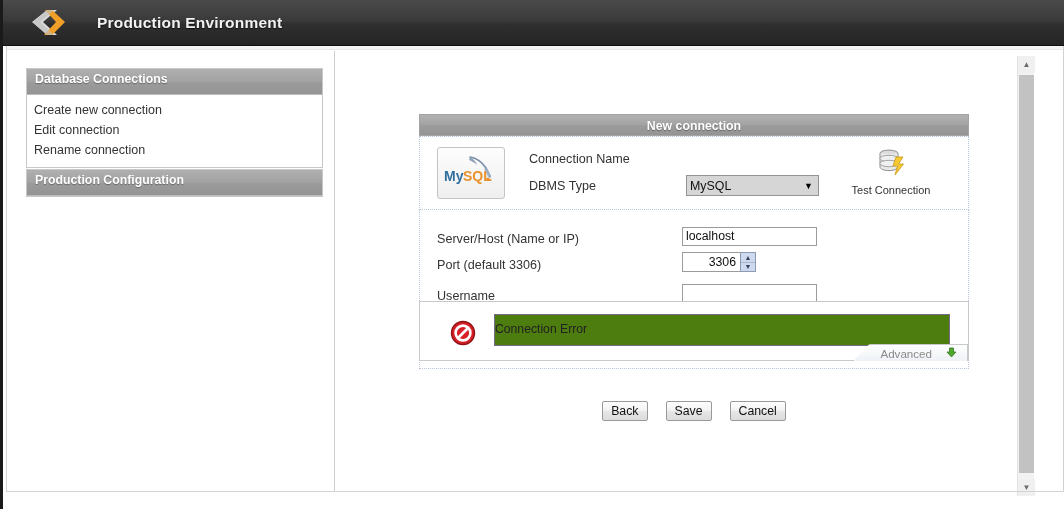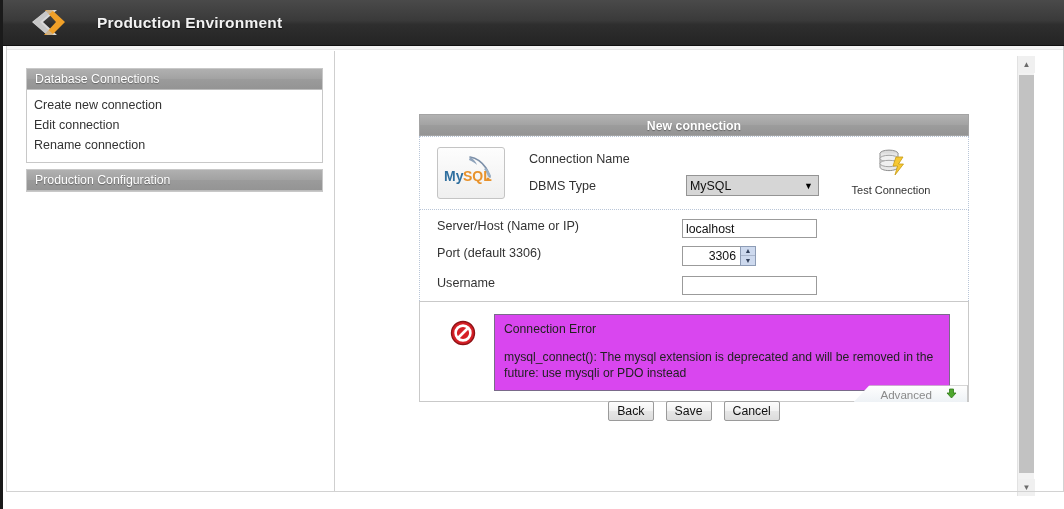--- a/index.html
+++ b/index.html
@@ -68,25 +68,25 @@
     box-sizing: border-box;
   }
   .panel {
     position: absolute;
     left: 20px; width: 297px;
     border: 1px solid #c8c8c8;
     background: #fff;
     box-sizing: border-box;
   }
   .panel-head {
-    height: 21px; line-height: 21px;
+    height: 26px; line-height: 21px;
     background: linear-gradient(to bottom, #b0b0b0 0%, #a2a2a2 50%, #9b9b9b 51%, #949494 100%);
     border-bottom: 1px solid #bdbdbd;
     color: #ffffff;
-    font-size: 12.3px; font-weight: normal;
+    font-size: 12.3px; font-weight: bold;
     padding-left: 8px;
     text-shadow: 0 1px 1px rgba(0,0,0,.35);
     box-sizing: border-box;
   }
   .panel-body { padding: 5px 0 7px 0; }
   .panel-link {
     display: block;
     font-size: 12.5px;
     color: #333333;
     padding: 3px 0 3px 7px;
@@ -195,39 +195,39 @@
     display: flex; flex-direction: column;
     cursor: pointer;
   }
   .spin-btns div {
     flex: 1; display: flex; align-items: center; justify-content: center;
     font-size: 7px; color: #33415c; line-height: 1;
   }
   .spin-btns div:first-child { border-bottom: 1px solid #aab6cc; }
 
   
-  .mrow { display: flex; align-items: flex-start; height: 26.5px; padding-left: 7px; }
+  .mrow { display: flex; align-items: flex-end; height: 26.5px; padding-left: 7px; }
   .mlabel { width: 245px; font-size: 12.6px; color: #333; flex: none; }
 
   
   .err-panel {
     position: absolute; left: 83px; top: 250px;
     width: 550px;
     border: 1px solid #c9c9c9;
     background: #fff;
     box-sizing: border-box;
   }
   .err-inner { display: flex; align-items: flex-start; padding: 12px 18px 10px 30px; }
   .err-icon { flex: none; margin-top: 6px; }
   .err-box {
     margin-left: 18px;
     flex: 1;
     border: 1px solid #7a6a8a;
-    background: #d946ef;
-    padding: 7px 9px 9px 9px;
+    background: #4d7c0f;
+    padding: 7px 9px 9px 0;
     box-sizing: border-box;
   }
   .err-title { font-size: 12.2px; color: #222; }
   .err-msg { font-size: 12.2px; color: #222; margin-top: 13px; line-height: 1.32; }
 
   .advanced {
     position: absolute; right: 0px; bottom: -1px;
     height: 17px;
     padding: 0 10px 0 26px;
     display: flex; align-items: center; gap: 14px;
@@ -237,21 +237,21 @@
     font-size: 11.6px; color: #8a8a8a;
     cursor: pointer;
     box-sizing: border-box;
     clip-path: polygon(16px 0, 100% 0, 100% 100%, 0 100%);
   }
 
   
   .btnbar {
     position: absolute; left: 83px; top: 350px;
     width: 550px;
-    display: flex; justify-content: center; gap: 12px;
+    display: flex; justify-content: center; gap: 18px;
   }
   .btn {
     min-width: 45px;
     height: 20px; line-height: 18px;
     padding: 0 8px;
     border: 1px solid #9a9a9a;
     border-radius: 2px;
     background: linear-gradient(to bottom, #fdfdfd 0%, #f2f2f2 48%, #e6e6e6 52%, #dcdcdc 100%);
     font-family: "Liberation Sans", sans-serif;
     font-size: 12.3px; color: #111;
@@ -419,21 +419,20 @@
         <div class="err-inner">
           <div class="err-icon">
             <svg width="26" height="26" viewBox="0 0 26 26">
               <circle cx="13" cy="13" r="11.5" fill="#d61f26" stroke="#8d1216" stroke-width="1.4"></circle>
               <circle cx="13" cy="13" r="7.4" fill="none" stroke="#ffffff" stroke-width="2.6"></circle>
               <line x1="8" y1="18" x2="18" y2="8" stroke="#ffffff" stroke-width="2.6"></line>
             </svg>
           </div>
           <div class="err-box">
             <div class="err-title">Connection Error</div>
-            <div class="err-msg">mysql_connect(): The mysql extension is deprecated and will be removed in the future: use mysqli or PDO instead</div>
           </div>
         </div>
         <div class="advanced">
           <span>Advanced</span>
           <span>
             <svg width="11" height="11" viewBox="0 0 11 11">
               <polygon points="3.5,1 7.5,1 7.5,5 10,5 5.5,10 1,5 3.5,5" fill="#4fa72e" stroke="#2f7a18" stroke-width="0.8"></polygon>
             </svg>
           </span>
         </div>

